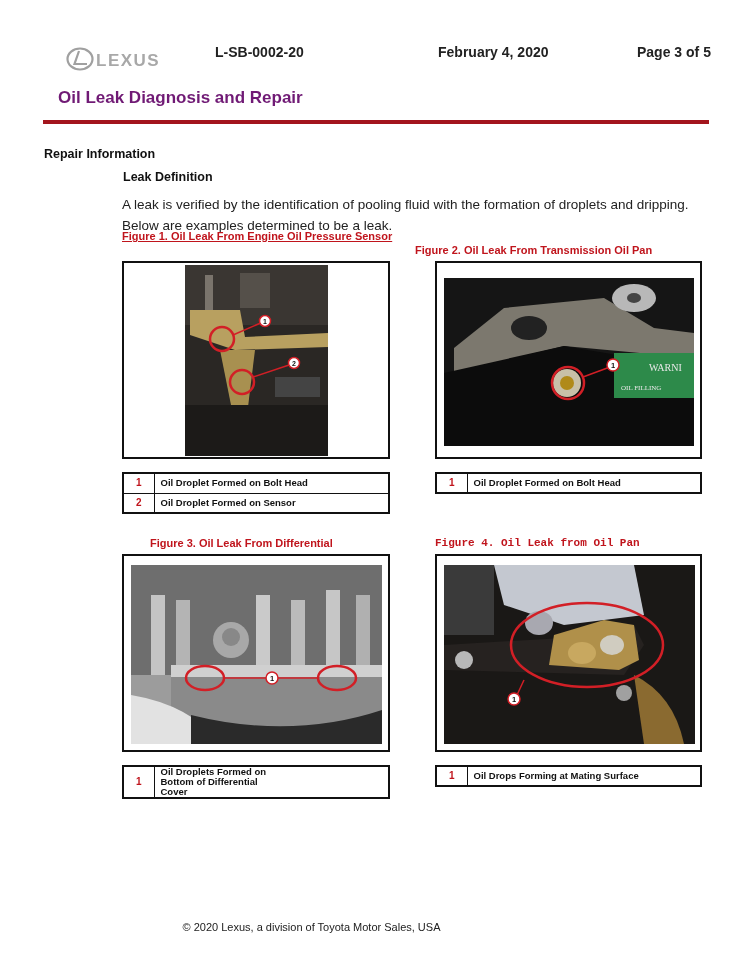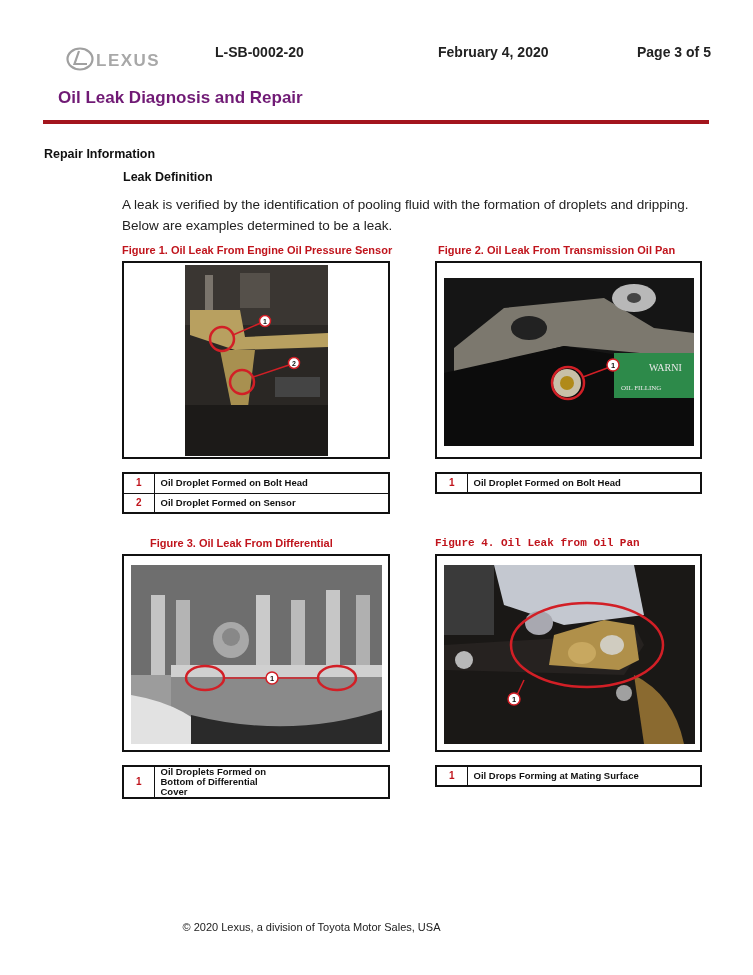--- a/index.html
+++ b/index.html
@@ -40,21 +40,21 @@
 <div class="abs hdr doc-id">L-SB-0002-20</div>
 <div class="abs hdr doc-date">February 4, 2020</div>
 <div class="abs hdr doc-page">Page 3 of 5</div>
 <div class="abs title">Oil Leak Diagnosis and Repair</div>
 <div class="abs rule"></div>
 
 <div class="abs sec">Repair Information</div>
 <div class="abs sub">Leak Definition</div>
 <div class="abs para">A leak is verified by the identification of pooling fluid with the formation of droplets and dripping. Below are examples determined to be a leak.</div>
 
-<div class="abs fig-cap" style="left:122px; top:244px;">Figure 1. Oil Leak From Engine Oil Pressure Sensor</div>
+<div class="abs fig-cap" style="left:122px; top:230px;text-decoration:underline;">Figure 1. Oil Leak From Engine Oil Pressure Sensor</div>
 <div class="abs fig-box" style="left:122px; top:261px; width:268px; height:198px;">
   <div class="photo" style="left:61px; top:2px; width:143px; height:191px;">
     <svg width="143" height="191" viewBox="0 0 143 191">
       <rect width="143" height="191" fill="#2a2724"></rect>
       <rect x="0" y="0" width="143" height="60" fill="#3a3632"></rect>
       <rect x="20" y="10" width="8" height="40" fill="#7a746c"></rect>
       <rect x="55" y="8" width="30" height="35" fill="#55504a"></rect>
       <path d="M5 45 L55 45 L60 72 L143 68 L143 82 L50 85 L5 70 Z" fill="#b8a060"></path>
       <path d="M35 85 L70 85 L62 150 L48 150 Z" fill="#a89050"></path>
       <rect x="0" y="140" width="143" height="51" fill="#1c1a18"></rect>
@@ -76,21 +76,21 @@
     <td class="num">1</td>
     <td>Oil Droplet Formed on Bolt Head</td>
   </tr>
   <tr>
     <td class="num">2</td>
     <td>Oil Droplet Formed on Sensor</td>
   </tr>
 </tbody>
   </table>
 
-<div class="abs fig-cap" style="left:438px; top:244px;">Figure 2. Oil Leak From Transmission Oil Pan</div>
+<div class="abs fig-cap" style="left:415px; top:244px;">Figure 2. Oil Leak From Transmission Oil Pan</div>
 <div class="abs fig-box" style="left:435px; top:261px; width:267px; height:198px;">
   <div class="photo" style="left:7px; top:15px; width:250px; height:168px;">
     <svg width="250" height="168" viewBox="0 0 250 168">
       <rect width="250" height="168" fill="#151515"></rect>
       <path d="M10 70 L60 30 L160 20 L210 50 L250 55 L250 80 L120 68 L10 95 Z" fill="#7c786e"></path>
       <ellipse cx="85" cy="50" rx="18" ry="12" fill="#222"></ellipse>
       <ellipse cx="190" cy="20" rx="22" ry="14" fill="#b8b8b8"></ellipse>
       <ellipse cx="190" cy="20" rx="7" ry="5" fill="#444"></ellipse>
       <path d="M0 95 L120 68 L250 90 L250 168 L0 168 Z" fill="#0c0c0c"></path>
       <rect x="170" y="75" width="80" height="45" fill="#2d8a4a"></rect>

